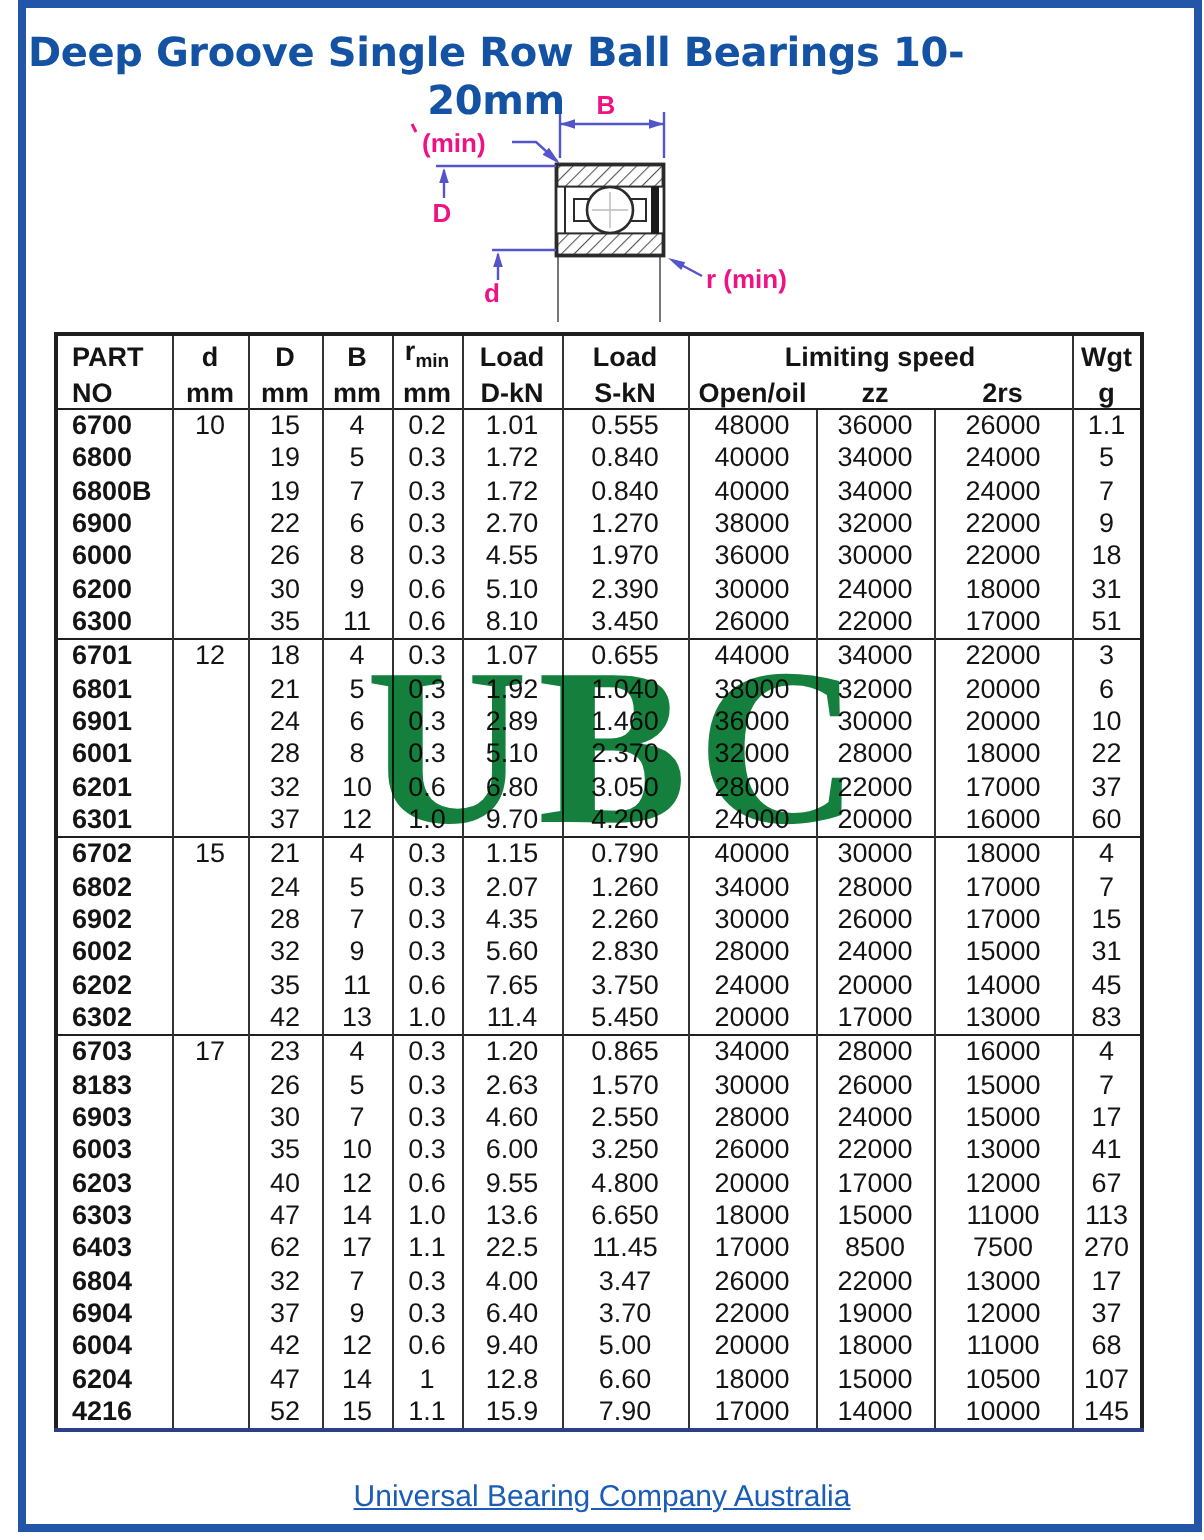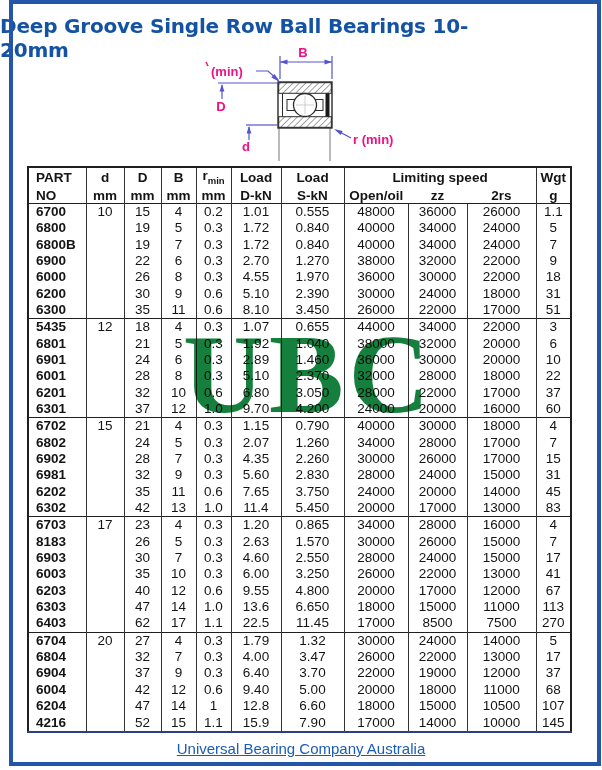--- a/index.html
+++ b/index.html
@@ -6,21 +6,21 @@
   body{
     width:602px;height:770px;position:relative;overflow:hidden;
     background:#ffffff;
     font-family:"Liberation Sans",sans-serif;
   }
   .frame{
     position:absolute;left:9px;top:0;right:1px;bottom:4px;
     border:4px solid #2356a8;pointer-events:none;z-index:5;
   }
   .page-title{
-    position:absolute;left:0;top:14px;width:496px;text-align:left;
+    position:absolute;left:0;top:14px;width:496px;text-align:center;
     font-family:"DejaVu Sans","Liberation Sans",sans-serif;
     font-weight:bold;font-size:20px;letter-spacing:-0.2px;color:#1453a4;
     z-index:2;
   }
   .diagram{position:absolute;left:183px;top:42px;width:234px;height:126px;z-index:1;}
   .btable{
     position:absolute;left:27px;top:166px;width:543px;
     border-collapse:collapse;table-layout:fixed;
     font-family:"Liberation Sans",sans-serif;font-size:13.5px;color:#141414;
     border:2px solid #1f1f1f;border-bottom:2.5px solid #2b3f85;
@@ -246,21 +246,21 @@
         <td class="num">11</td>
         <td class="num">0.6</td>
         <td class="num">8.10</td>
         <td class="num">3.450</td>
         <td class="num">26000</td>
         <td class="num">22000</td>
         <td class="num">17000</td>
         <td class="num">51</td>
       </tr>
       <tr class="gstart">
-        <td class="part first">5435</td>
+        <td class="part first">6701</td>
         <td class="num">12</td>
         <td class="num">18</td>
         <td class="num">4</td>
         <td class="num">0.3</td>
         <td class="num">1.07</td>
         <td class="num">0.655</td>
         <td class="num">44000</td>
         <td class="num">34000</td>
         <td class="num">22000</td>
         <td class="num">3</td>
@@ -363,21 +363,21 @@
         <td class="num">7</td>
         <td class="num">0.3</td>
         <td class="num">4.35</td>
         <td class="num">2.260</td>
         <td class="num">30000</td>
         <td class="num">26000</td>
         <td class="num">17000</td>
         <td class="num">15</td>
       </tr>
       <tr>
-        <td class="part first">6981</td>
+        <td class="part first">6002</td>
         <td class="num"></td>
         <td class="num">32</td>
         <td class="num">9</td>
         <td class="num">0.3</td>
         <td class="num">5.60</td>
         <td class="num">2.830</td>
         <td class="num">28000</td>
         <td class="num">24000</td>
         <td class="num">15000</td>
         <td class="num">31</td>
@@ -492,33 +492,20 @@
         <td class="num">62</td>
         <td class="num">17</td>
         <td class="num">1.1</td>
         <td class="num">22.5</td>
         <td class="num">11.45</td>
         <td class="num">17000</td>
         <td class="num">8500</td>
         <td class="num">7500</td>
         <td class="num">270</td>
       </tr>
-      <tr class="gstart">
-        <td class="part first">6704</td>
-        <td class="num">20</td>
-        <td class="num">27</td>
-        <td class="num">4</td>
-        <td class="num">0.3</td>
-        <td class="num">1.79</td>
-        <td class="num">1.32</td>
-        <td class="num">30000</td>
-        <td class="num">24000</td>
-        <td class="num">14000</td>
-        <td class="num">5</td>
-      </tr>
       <tr>
         <td class="part first">6804</td>
         <td class="num"></td>
         <td class="num">32</td>
         <td class="num">7</td>
         <td class="num">0.3</td>
         <td class="num">4.00</td>
         <td class="num">3.47</td>
         <td class="num">26000</td>
         <td class="num">22000</td>

